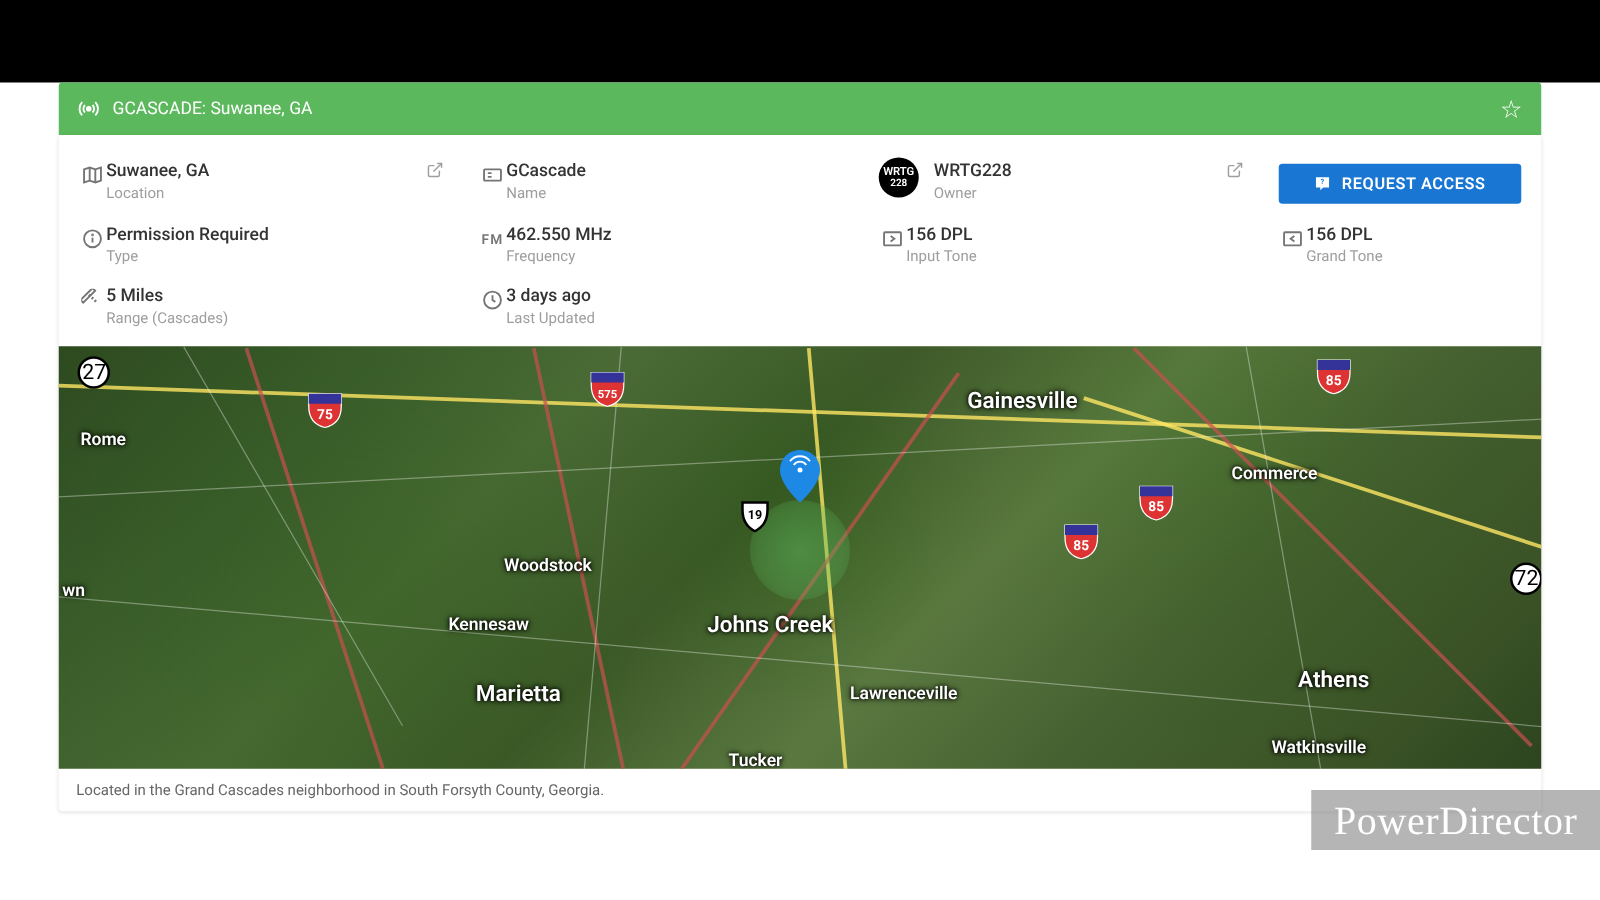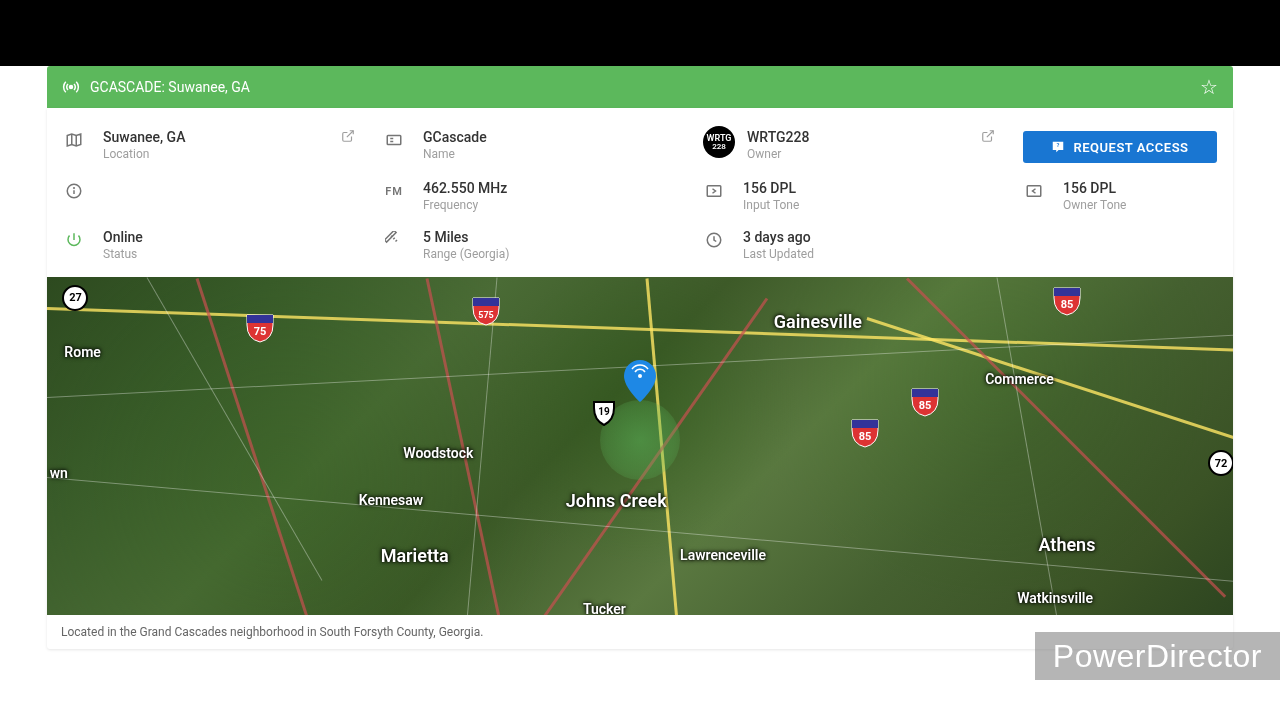--- a/index.html
+++ b/index.html
@@ -4,21 +4,21 @@
 <style>
 *{margin:0;padding:0;box-sizing:border-box;font-family:-apple-system,BlinkMacSystemFont,"Segoe UI",Roboto,Arial,sans-serif}
 body{width:1280px;height:720px;background:#000;overflow:hidden}
 .letterbox-top,.letterbox-bottom{height:40px;background:#000}
 .content{height:688px;background:#fff;padding:0 47px;position:relative}
 .green-bar{background:#5cb85c;height:42px;border-radius:3px 3px 0 0;display:flex;align-items:center;padding:0 15px;margin-top:26px;color:#fff;font-size:14px}
 .green-bar .star{margin-left:auto;font-size:20px}
 .card{background:#fff;border-radius:0 0 3px 3px;box-shadow:0 1px 3px rgba(0,0,0,.1)}
 .grid{display:grid;grid-template-columns:320px 320px 320px 1fr;padding:12px 6px 8px}
 .cell{display:flex;align-items:flex-start;padding:8px 10px;position:relative}
-.cell .icon{width:22px;height:22px;margin-right:18px;color:#757575;display:flex;align-items:center;justify-content:center;flex-shrink:0;margin-top:1px}
+.cell .icon{width:22px;height:22px;color:#757575;display:flex;align-items:center;justify-content:center;flex-shrink:0;margin-top:1px}
 .cell .icon svg{width:18px;height:18px;fill:none;stroke:currentColor;stroke-width:2}
 .cell .txt .value{font-size:14px;color:#333;font-weight:500;line-height:1.3}
 .cell .txt .label{font-size:12px;color:#9e9e9e;margin-top:1px}
 .cell .open{position:absolute;right:18px;top:8px;color:#9e9e9e}
 .cell .open svg{width:14px;height:14px;fill:none;stroke:currentColor;stroke-width:2}
 .owner-badge{width:32px;height:32px;border-radius:50%;background:#000000;color:#fff;display:flex;flex-direction:column;align-items:center;justify-content:center;font-size:8px;font-weight:600;line-height:1;margin-right:12px;margin-top:-2px;flex-shrink:0}
 .owner-badge span:first-child{font-size:9px}
 .owner-badge span:last-child{font-size:8px}
 .btn{background:#1976d2;color:#fff;border:none;height:32px;border-radius:3px;width:100%;font-size:13px;font-weight:600;letter-spacing:.5px;display:flex;align-items:center;justify-content:center;cursor:pointer;margin-top:3px}
 .btn svg{width:14px;height:14px;margin-right:8px;fill:#fff}
@@ -26,26 +26,26 @@
 .map{height:338px;position:relative;background:linear-gradient(135deg,#2d4a1f 0%,#3a5c2a 15%,#4a6b35 30%,#3d5a28 45%,#5a7840 60%,#456030 75%,#3a5225 90%,#2d4520 100%);overflow:hidden;margin-top:0}
 .map::before{content:"";position:absolute;inset:0;background:radial-gradient(circle at 50% 40%,rgba(80,120,60,.4) 0%,transparent 25%),radial-gradient(circle at 20% 60%,rgba(70,110,50,.3) 0%,transparent 30%),radial-gradient(circle at 80% 30%,rgba(90,130,70,.3) 0%,transparent 25%);mix-blend-mode:overlay}
 .road{position:absolute;background:rgba(255,255,255,.5);transform-origin:left center}
 .road.hwy{background:rgba(255,230,100,.8);height:3px}
 .road.interstate{background:rgba(200,80,80,.7);height:3px}
 .road.minor{height:1px;background:rgba(255,255,255,.35)}
 .city{position:absolute;color:#fff;font-size:14px;font-weight:600;text-shadow:0 0 3px #000,0 0 5px #000;white-space:nowrap;transform:translate(-50%,-50%)}
 .city.big{font-size:18px}
 .shield{position:absolute;width:30px;height:30px;transform:translate(-50%,-50%)}
 .shield .is{width:30px;height:30px}
-.shield-circle{position:absolute;width:26px;height:26px;background:#fff;border:2px solid #000;border-radius:50%;display:flex;align-items:center;justify-content:center;font-size:11px;font-weight:700;transform:translate(-50%,-50%)}
+.shield-circle{position:absolute;width:26px;height:26px;background:#fff;border:2px solid #000;border-radius:50%;display:flex;align-items:center;justify-content:center;font-size:17px;font-weight:400;transform:translate(-50%,-50%)}
 .shield-us{position:absolute;width:24px;height:26px;transform:translate(-50%,-50%)}
 .pin{position:absolute;left:50%;top:38%;transform:translate(-50%,-100%)}
 .coverage{position:absolute;left:50%;top:48%;transform:translate(-50%,-50%);width:80px;height:80px;background:radial-gradient(circle,rgba(92,184,92,.5) 0%,rgba(92,184,92,.3) 60%,transparent 100%);border-radius:50%}
 .desc{font-size:12px;color:#666;padding:10px 14px}
-.watermark{position:absolute;right:0;bottom:40px;background:rgba(120,120,120,.55);color:#fff;font-size:32px;font-weight:300;padding:0 18px;height:48px;display:flex;align-items:center;font-family:Liberation Sans, sans-serif;letter-spacing:.5px}
+.watermark{position:absolute;right:0;bottom:40px;background:rgba(120,120,120,.55);color:#fff;font-size:32px;font-weight:300;padding:0 18px;height:48px;display:flex;align-items:center;font-family:Liberation Serif, serif;letter-spacing:.5px}
 .fm{font-size:11px;font-weight:600;letter-spacing:1px;color:#757575}
 </style>
 </head>
 <body>
 
 <div class="letterbox-top"></div>
 
 <div class="content">
 
   <div class="green-bar">
@@ -120,20 +120,24 @@
       </div>
 
       <div class="cell">
         <span class="icon">
             <svg viewBox="0 0 24 24">
               <circle cx="12" cy="12" r="9"></circle>
               <line x1="12" y1="11" x2="12" y2="16"></line>
               <circle cx="12" cy="8" r=".5" fill="currentColor"></circle>
             </svg>
           </span>
+        <div class="txt">
+            <div class="value">Permission Required</div>
+            <div class="label">Type</div>
+          </div>
       </div>
 
       <div class="cell">
         <span class="icon fm">FM</span>
         <div class="txt">
             <div class="value">462.550 MHz</div>
             <div class="label">Frequency</div>
           </div>
       </div>
 
@@ -152,49 +156,37 @@
 
       <div class="cell">
         <span class="icon">
             <svg viewBox="0 0 24 24">
               <rect x="3" y="5" width="18" height="14" rx="1"></rect>
               <polyline points="14 9 10 12 14 15"></polyline>
             </svg>
           </span>
         <div class="txt">
             <div class="value">156 DPL</div>
-            <div class="label">Owner Tone</div>
-          </div>
-      </div>
-
-      <div class="cell">
-        <span class="icon online">
-            <svg viewBox="0 0 24 24">
-              <path d="M18 6a8 8 0 1 1-12 0"></path>
-              <line x1="12" y1="3" x2="12" y2="12"></line>
-            </svg>
-          </span>
-        <div class="txt">
-            <div class="value">Online</div>
-            <div class="label">Status</div>
-          </div>
-      </div>
+            <div class="label">Grand Tone</div>
+          </div>
+      </div>
+
 
       <div class="cell">
         <span class="icon">
             <svg viewBox="0 0 24 24">
               <rect x="3" y="3" width="4" height="18" transform="rotate(45 12 12)"></rect>
               <line x1="8" y1="8" x2="10" y2="6"></line>
               <line x1="11" y1="11" x2="13" y2="9"></line>
               <line x1="14" y1="14" x2="16" y2="12"></line>
             </svg>
           </span>
         <div class="txt">
             <div class="value">5 Miles</div>
-            <div class="label">Range (Georgia)</div>
+            <div class="label">Range (Cascades)</div>
           </div>
       </div>
 
       <div class="cell">
         <span class="icon">
             <svg viewBox="0 0 24 24">
               <circle cx="12" cy="12" r="9"></circle>
               <polyline points="12 7 12 12 15 14"></polyline>
             </svg>
           </span>

